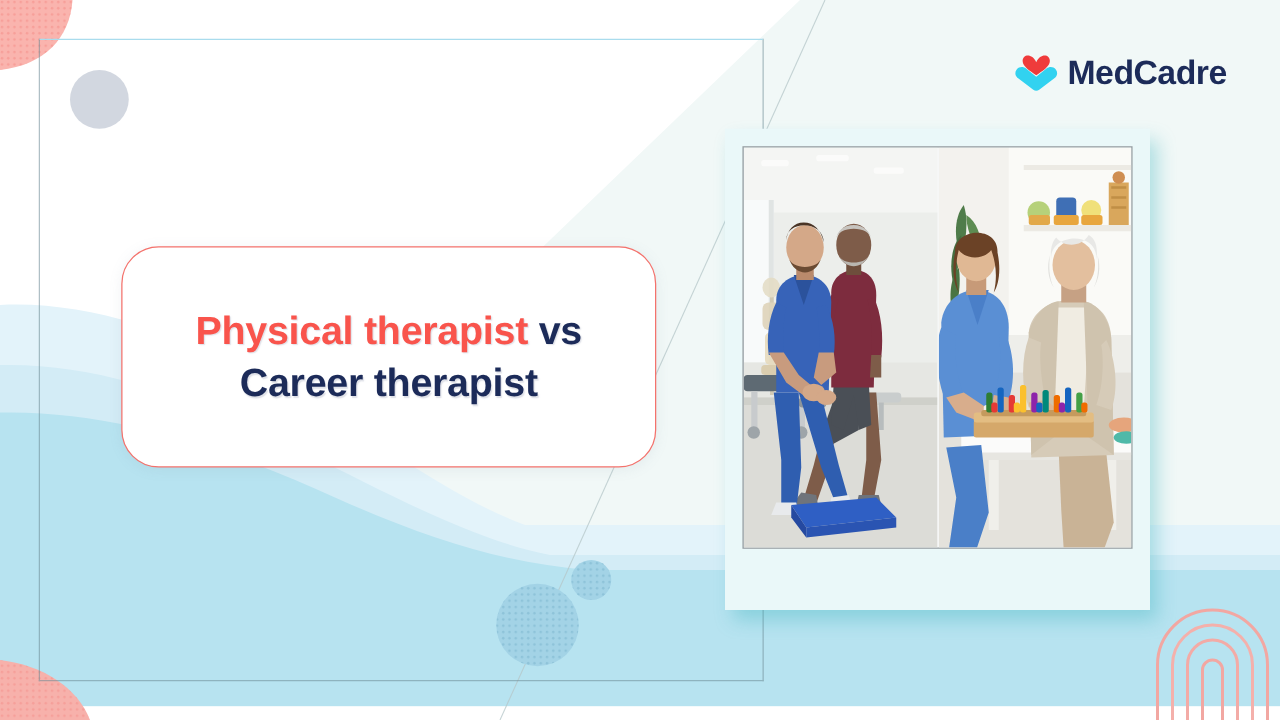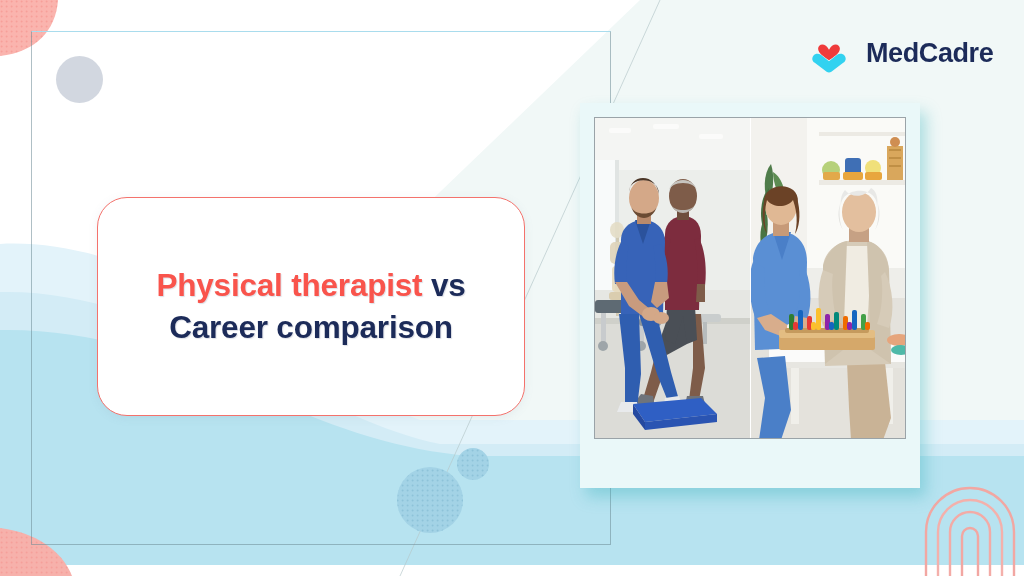--- a/index.html
+++ b/index.html
@@ -62,39 +62,40 @@
     border-radius: 50%;
     background: #d2d7e0;
   }
 
   
   .logo {
     position: absolute;
     left: 810px;
     top: 40px;
     display: flex;
-    gap: 18px;
+    align-items: center;
+    gap: 6px;
   }
   .logo-mark { width: 38px; height: 36px; display:block; }
   .logo-text {
     font-size: 27px;
     font-weight: 700;
     color: #1c2b59;
     letter-spacing: -0.4px;
     line-height: 1;
     font-family: "Liberation Sans", sans-serif;
   }
 
   
   .title-card {
     position: absolute;
     left: 97px;
     top: 197px;
     width: 428px;
-    height: 219px;
+    height: 177px;
     background: #ffffff;
     border: 1.6px solid #f4726c;
     border-radius: 30px;
     box-shadow: 0 2px 10px rgba(120,140,160,0.10);
     display: flex;
     flex-direction: column;
     align-items: center;
     justify-content: center;
     box-sizing: border-box;
     padding: 6px 14px;
@@ -216,21 +217,21 @@
       <path d="M20 15.5 C16.5 7.0 8.5 8.0 8.5 14.5 C8.5 19.5 15 24 20 27.5 C25 24 31.5 19.5 31.5 14.5 C31.5 8.0 23.5 7.0 20 15.5 Z" fill="#ef3b3b" transform="translate(0,-4) scale(1,0.92)"></path>
       <path d="M3.5 16.5 C1.5 19 2.2 22.5 5 24 L17.5 33.5 C19 34.6 21 34.6 22.5 33.5 L35 24 C37.8 22.5 38.5 19 36.5 16.5 C34.5 14 31 13.8 28.6 15.7 L20 22.5 L11.4 15.7 C9 13.8 5.5 14 3.5 16.5 Z" fill="#32d2f0"></path>
     </svg>
     <span class="logo-text">MedCadre</span>
   </div>
 
   <div class="title-card">
     <div class="title-line">
       <span class="t-red">Physical therapist</span><span>&nbsp;</span><span class="t-navy">vs</span>
     </div>
-    <div class="title-line t-navy">Career comparison</div>
+    <div class="title-line t-navy">Career therapist</div>
   </div>
 
   <div class="polaroid">
     <div class="photo">
 
       <div class="photo-half photo-left">
         <svg viewBox="0 0 156 322" width="156" height="322">
 
           <rect x="0" y="0" width="156" height="322" fill="#eceeeb"></rect>
           <rect x="0" y="0" width="156" height="52" fill="#f4f5f3"></rect>

